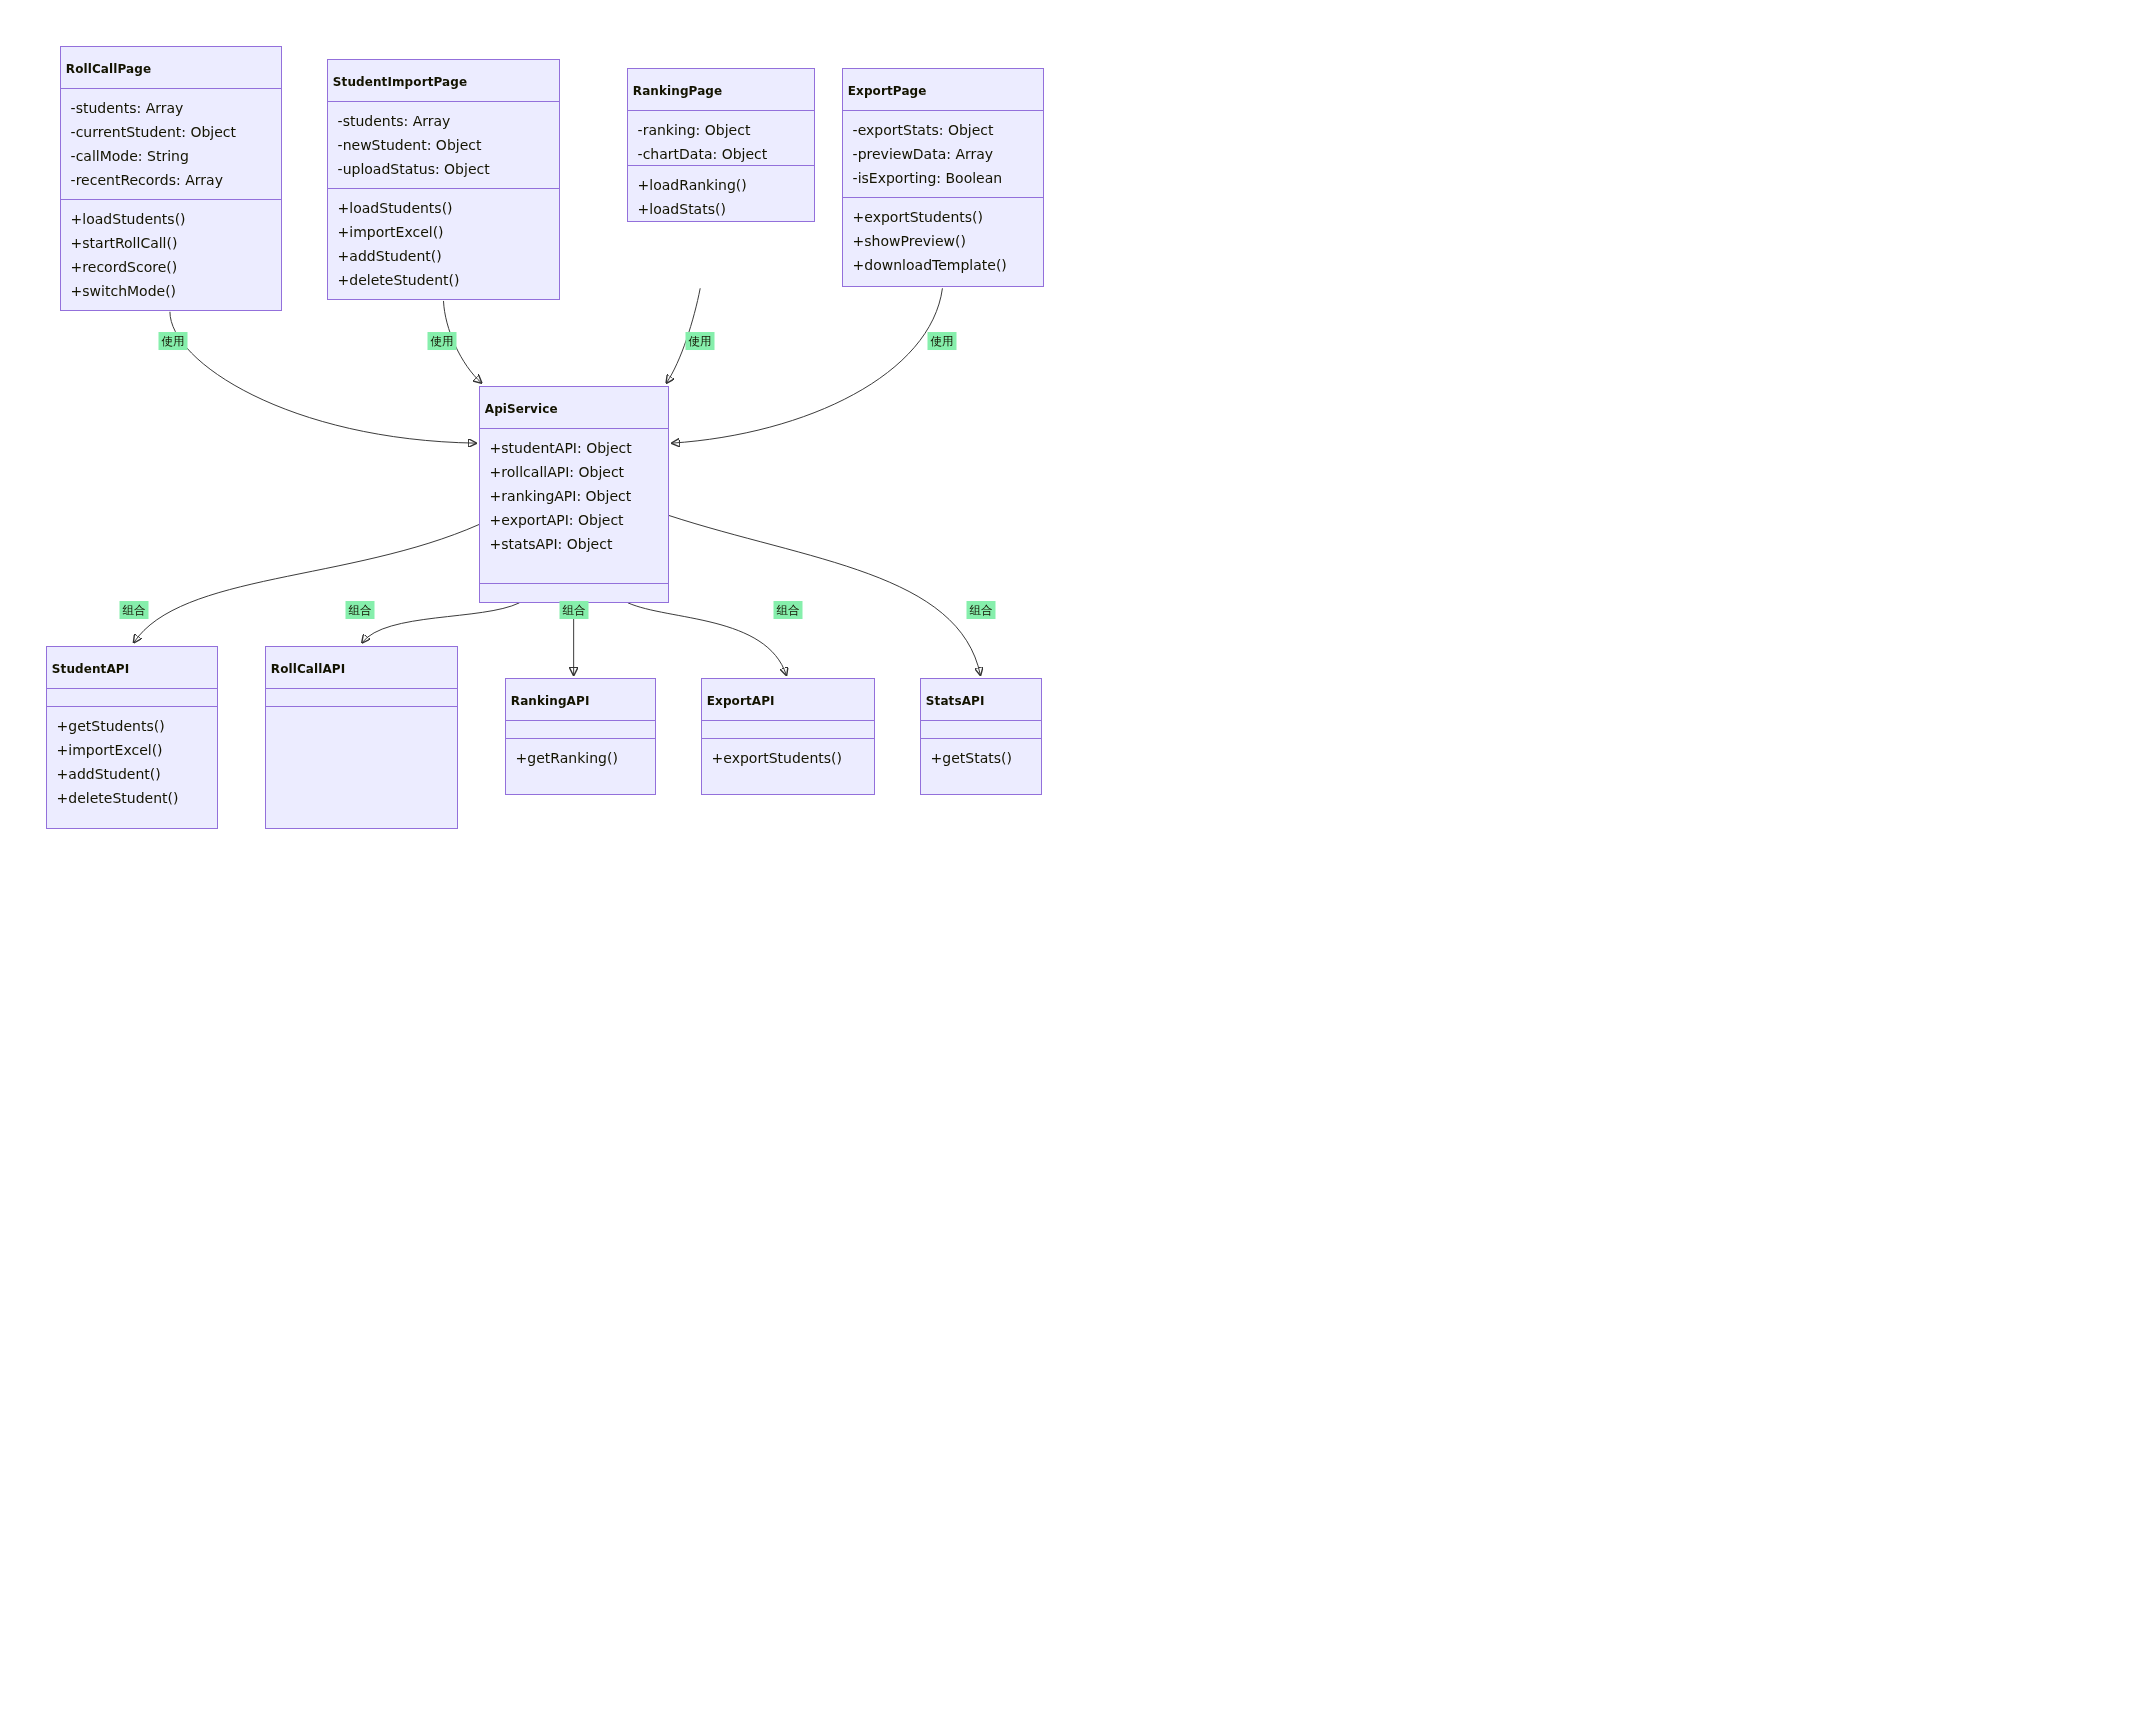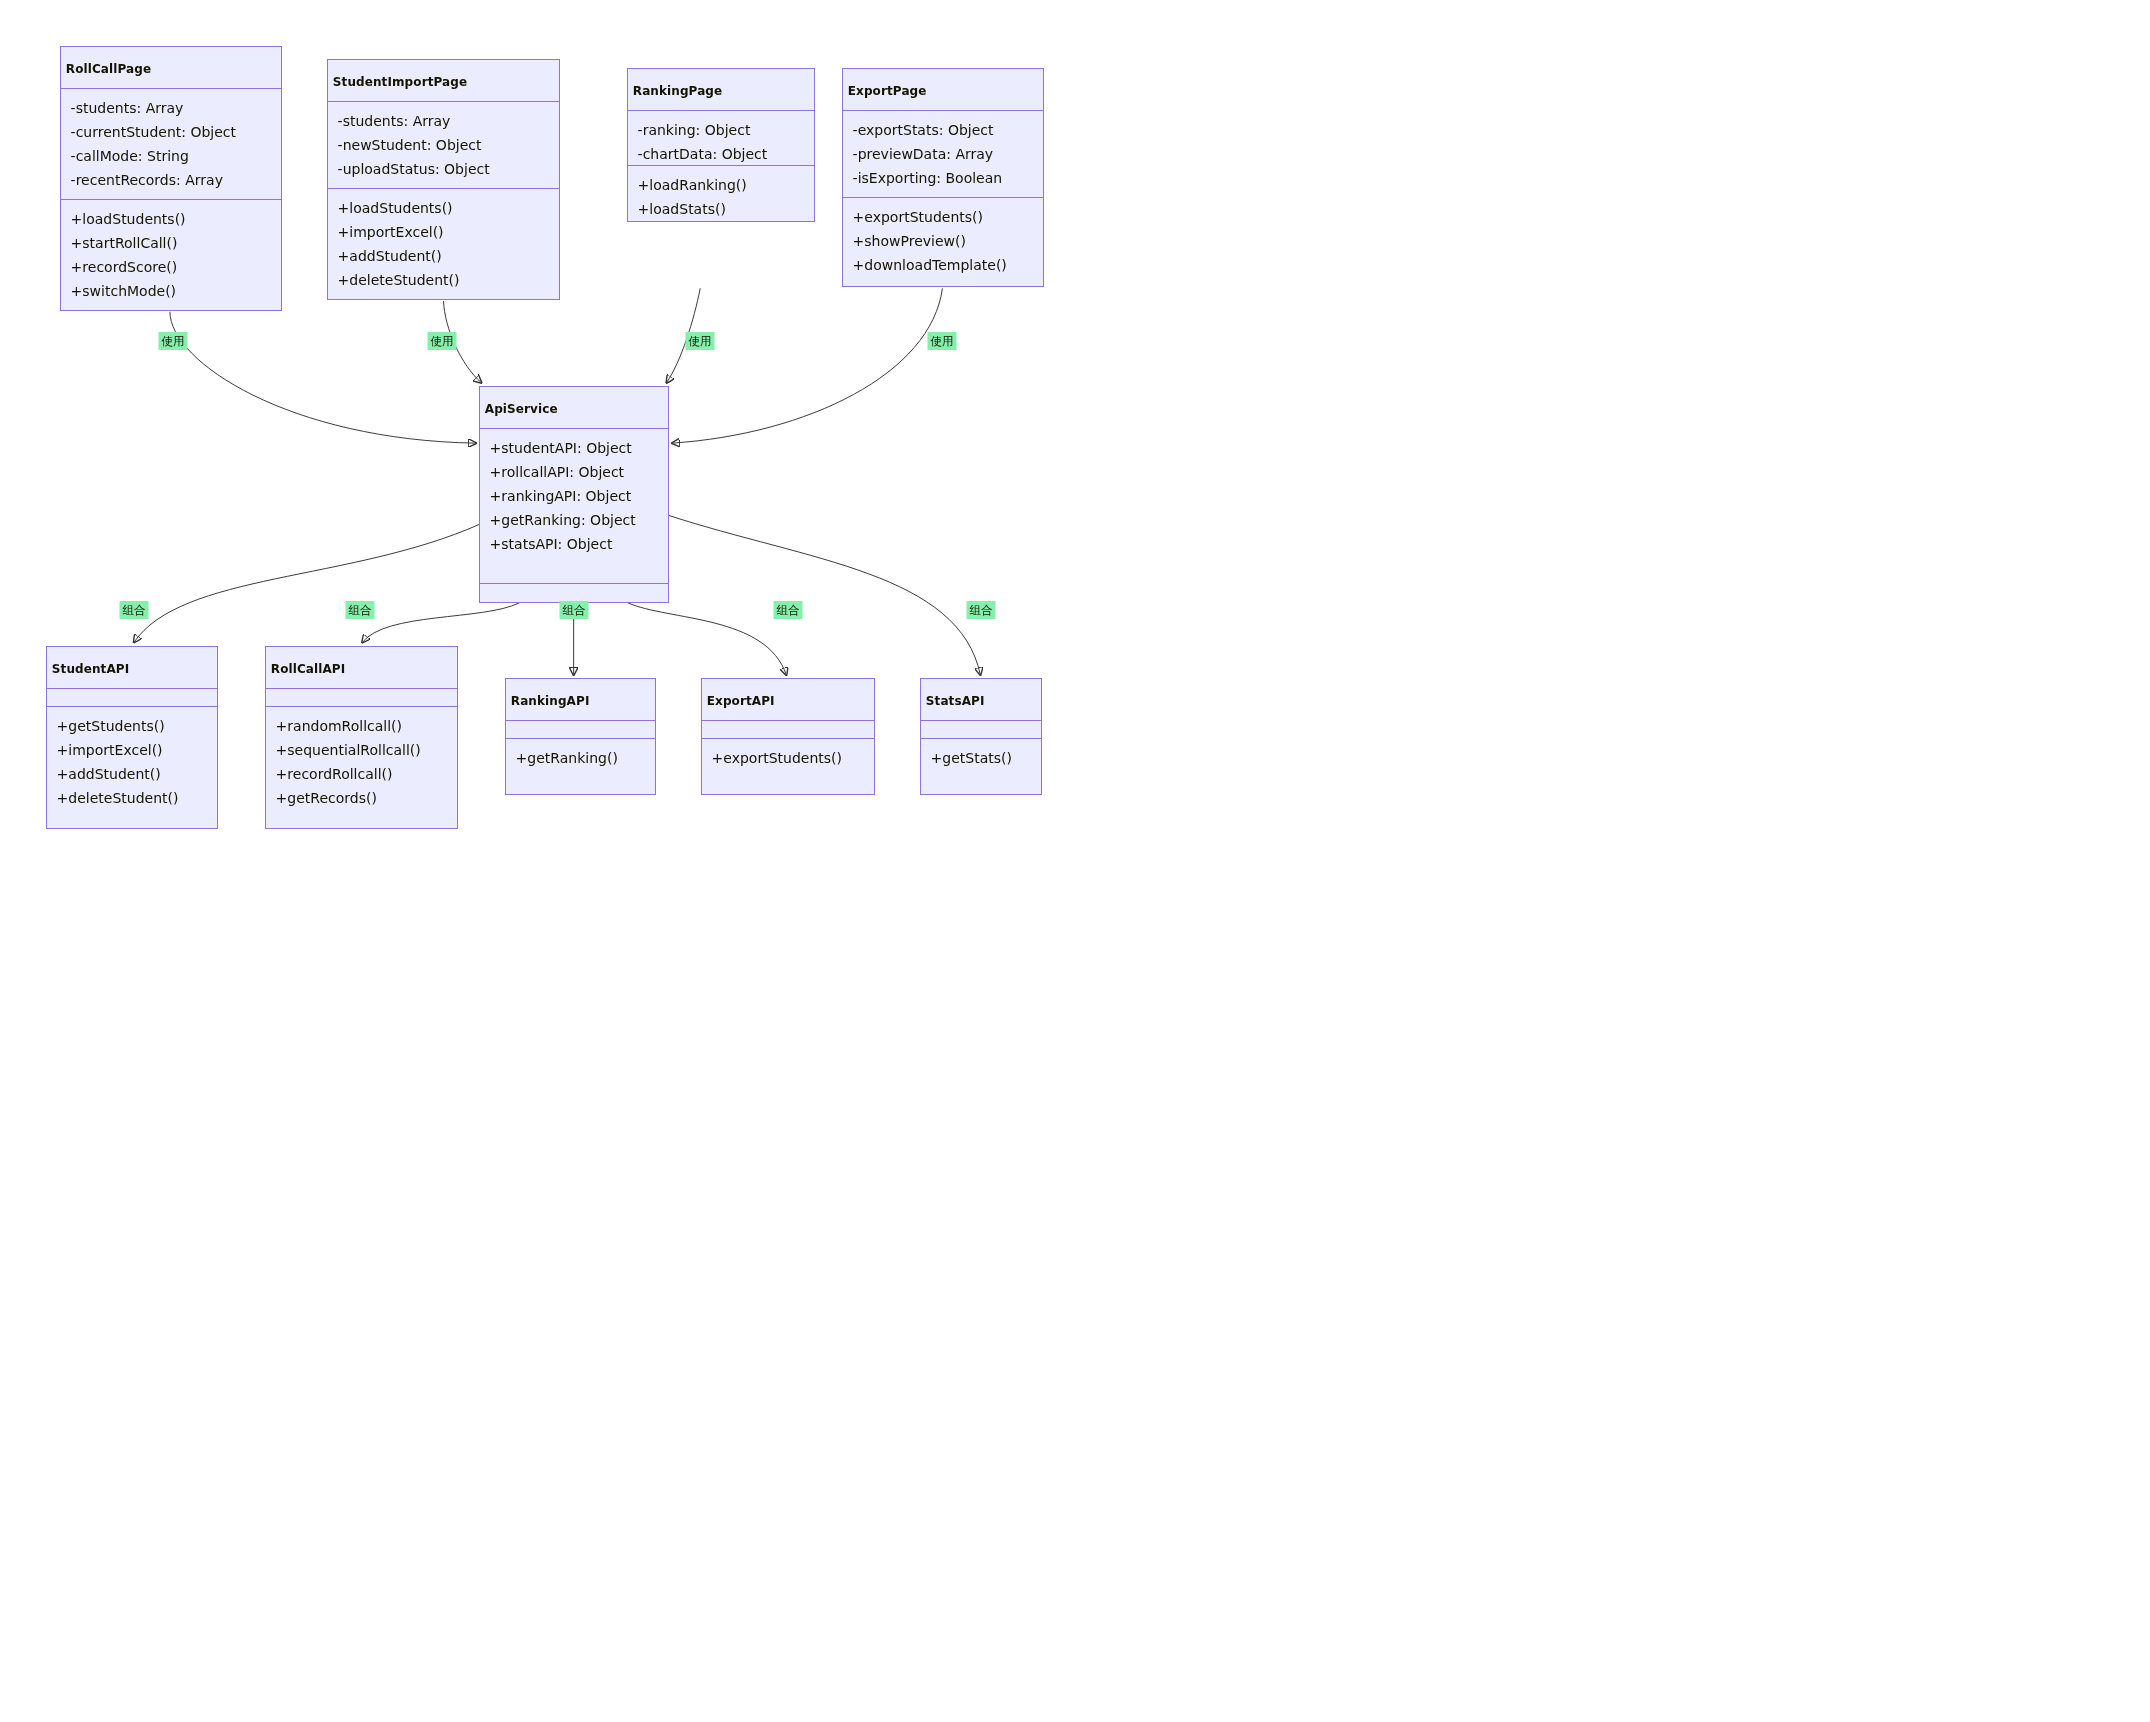--- a/index.html
+++ b/index.html
@@ -158,46 +158,40 @@
       <div class="member">+downloadTemplate()</div>
     </div>
   </div>
 
   <div class="class-box" style="left:479px; top:386px; width:190px; height:217px">
     <div class="class-title">ApiService</div>
     <div class="compartment attrs grow">
       <div class="member">+studentAPI: Object</div>
       <div class="member">+rollcallAPI: Object</div>
       <div class="member">+rankingAPI: Object</div>
-      <div class="member">+getRanking: Object</div>
+      <div class="member">+exportAPI: Object</div>
       <div class="member">+statsAPI: Object</div>
     </div>
     <div class="compartment methods empty"></div>
   </div>
 
   <div class="class-box" style="left:46px; top:646px; width:172px; height:183px">
     <div class="class-title">StudentAPI</div>
     <div class="compartment attrs empty"></div>
     <div class="compartment methods grow">
       <div class="member">+getStudents()</div>
       <div class="member">+importExcel()</div>
       <div class="member">+addStudent()</div>
       <div class="member">+deleteStudent()</div>
     </div>
   </div>
 
   <div class="class-box" style="left:265px; top:646px; width:193px; height:183px">
     <div class="class-title">RollCallAPI</div>
     <div class="compartment attrs empty"></div>
-    <div class="compartment methods grow">
-      <div class="member">+randomRollcall()</div>
-      <div class="member">+sequentialRollcall()</div>
-      <div class="member">+recordRollcall()</div>
-      <div class="member">+getRecords()</div>
-    </div>
   </div>
 
   <div class="class-box" style="left:505px; top:678px; width:151px; height:117px">
     <div class="class-title">RankingAPI</div>
     <div class="compartment attrs empty"></div>
     <div class="compartment methods grow">
       <div class="member">+getRanking()</div>
     </div>
   </div>
 

